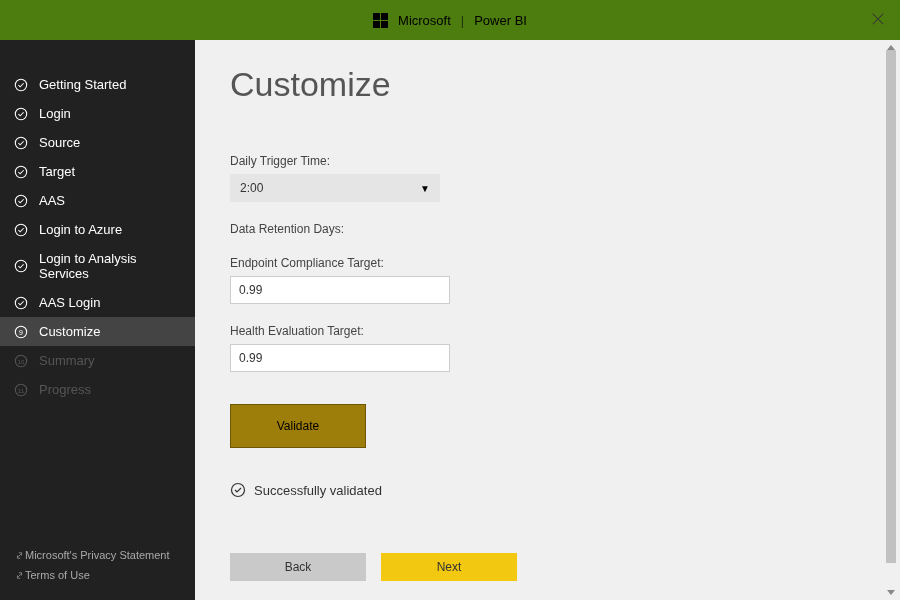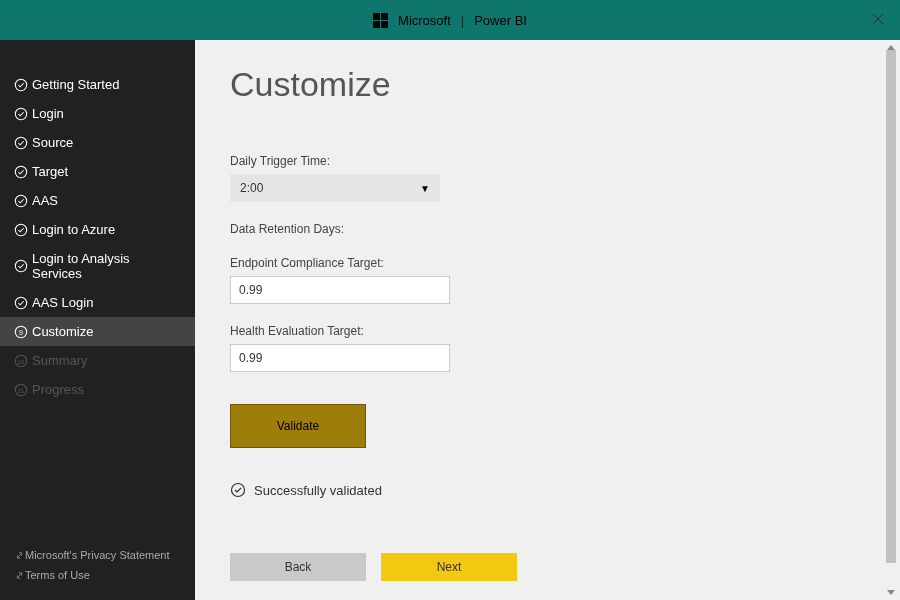--- a/index.html
+++ b/index.html
@@ -5,21 +5,21 @@
     * { box-sizing: border-box; margin: 0; padding: 0; }
     body {
       font-family: "Segoe UI", Arial, sans-serif;
       width: 900px;
       height: 600px;
       overflow: hidden;
       background: #f0f0f0;
     }
     .header {
       height: 40px;
-      background: #0f766e;
+      background: #4d7c0f;
       display: flex;
       align-items: center;
       justify-content: center;
       position: relative;
     }
     .header-center {
       display: flex;
       align-items: center;
       gap: 10px;
       font-size: 13px;
@@ -53,21 +53,21 @@
       color: #fff;
       display: flex;
       flex-direction: column;
       padding-top: 30px;
       font-size: 13px;
     }
     .nav-list { flex: 1; }
     .nav-item {
       display: flex;
       align-items: center;
-      gap: 4px;
+      gap: 11px;
       padding: 7px 14px;
       cursor: pointer;
       color: #fff;
     }
     .nav-item.active { background: #444; }
     .nav-item.disabled { color: #555; cursor: default; }
     .nav-icon {
       width: 14px; height: 14px;
       display: inline-flex;
       align-items: center; justify-content: center;

